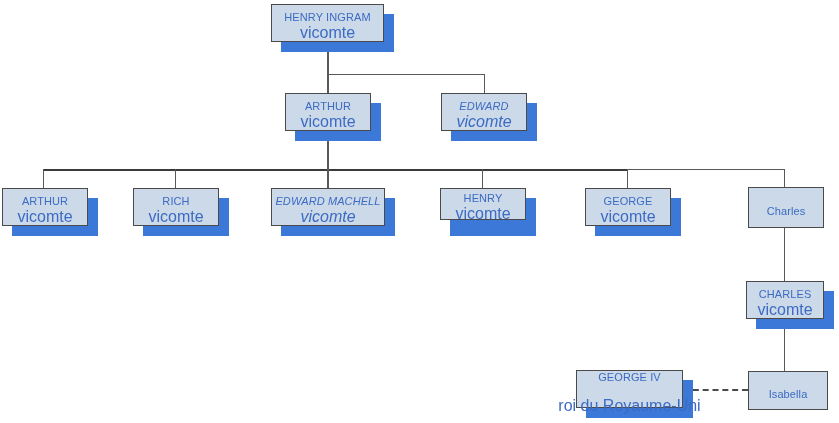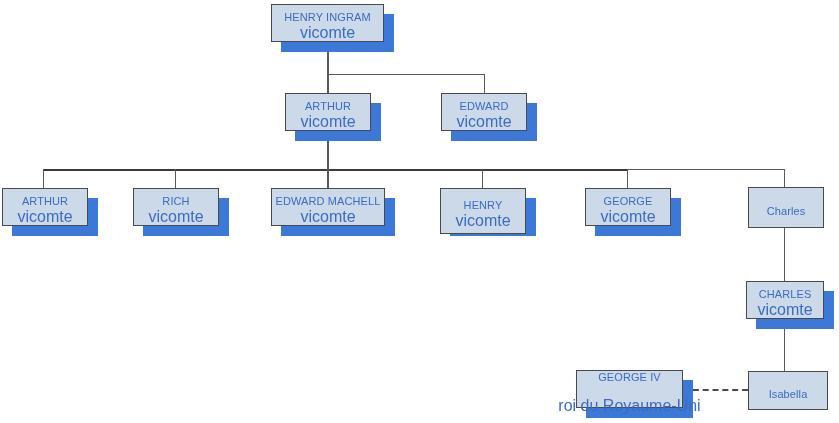--- a/index.html
+++ b/index.html
@@ -105,41 +105,41 @@
   <div class="node" style="left:271px; top:4px; width:113px; height:38px;">
     <span class="nm">HENRY INGRAM</span>
     <span class="ttl">vicomte</span>
   </div>
 
   <div class="node" style="left:285px; top:93px; width:86px; height:38px;">
     <span class="nm">ARTHUR</span>
     <span class="ttl">vicomte</span>
   </div>
 
-  <div class="node" style="left:441px; top:93px; width:86px; height:38px;">
+  <div class="node" style="left:441px; top:93px; width:86px; height:38px;font-style:italic;">
     <span class="nm">EDWARD</span>
     <span class="ttl">vicomte</span>
   </div>
 
   <div class="node" style="left:2px; top:188px; width:86px; height:38px;">
     <span class="nm">ARTHUR</span>
     <span class="ttl">vicomte</span>
   </div>
 
   <div class="node" style="left:133px; top:188px; width:86px; height:38px;">
     <span class="nm">RICH</span>
     <span class="ttl">vicomte</span>
   </div>
 
-  <div class="node" style="left:271px; top:188px; width:114px; height:38px;">
+  <div class="node" style="left:271px; top:188px; width:114px; height:38px;font-style:italic;">
     <span class="nm">EDWARD MACHELL</span>
     <span class="ttl">vicomte</span>
   </div>
 
-  <div class="node" style="left:440px; top:188px; width:86px; height:46px;text-align:right;">
+  <div class="node" style="left:440px; top:188px; width:86px; height:32px;text-align:right;">
     <span class="nm">HENRY</span>
     <span class="ttl">vicomte</span>
   </div>
 
   <div class="node" style="left:585px; top:188px; width:86px; height:38px;justify-content:center;">
     <span class="nm">GEORGE</span>
     <span class="ttl">vicomte</span>
   </div>
 
   <div class="node" style="left:748px; top:187px; width:76px; height:41px;">

